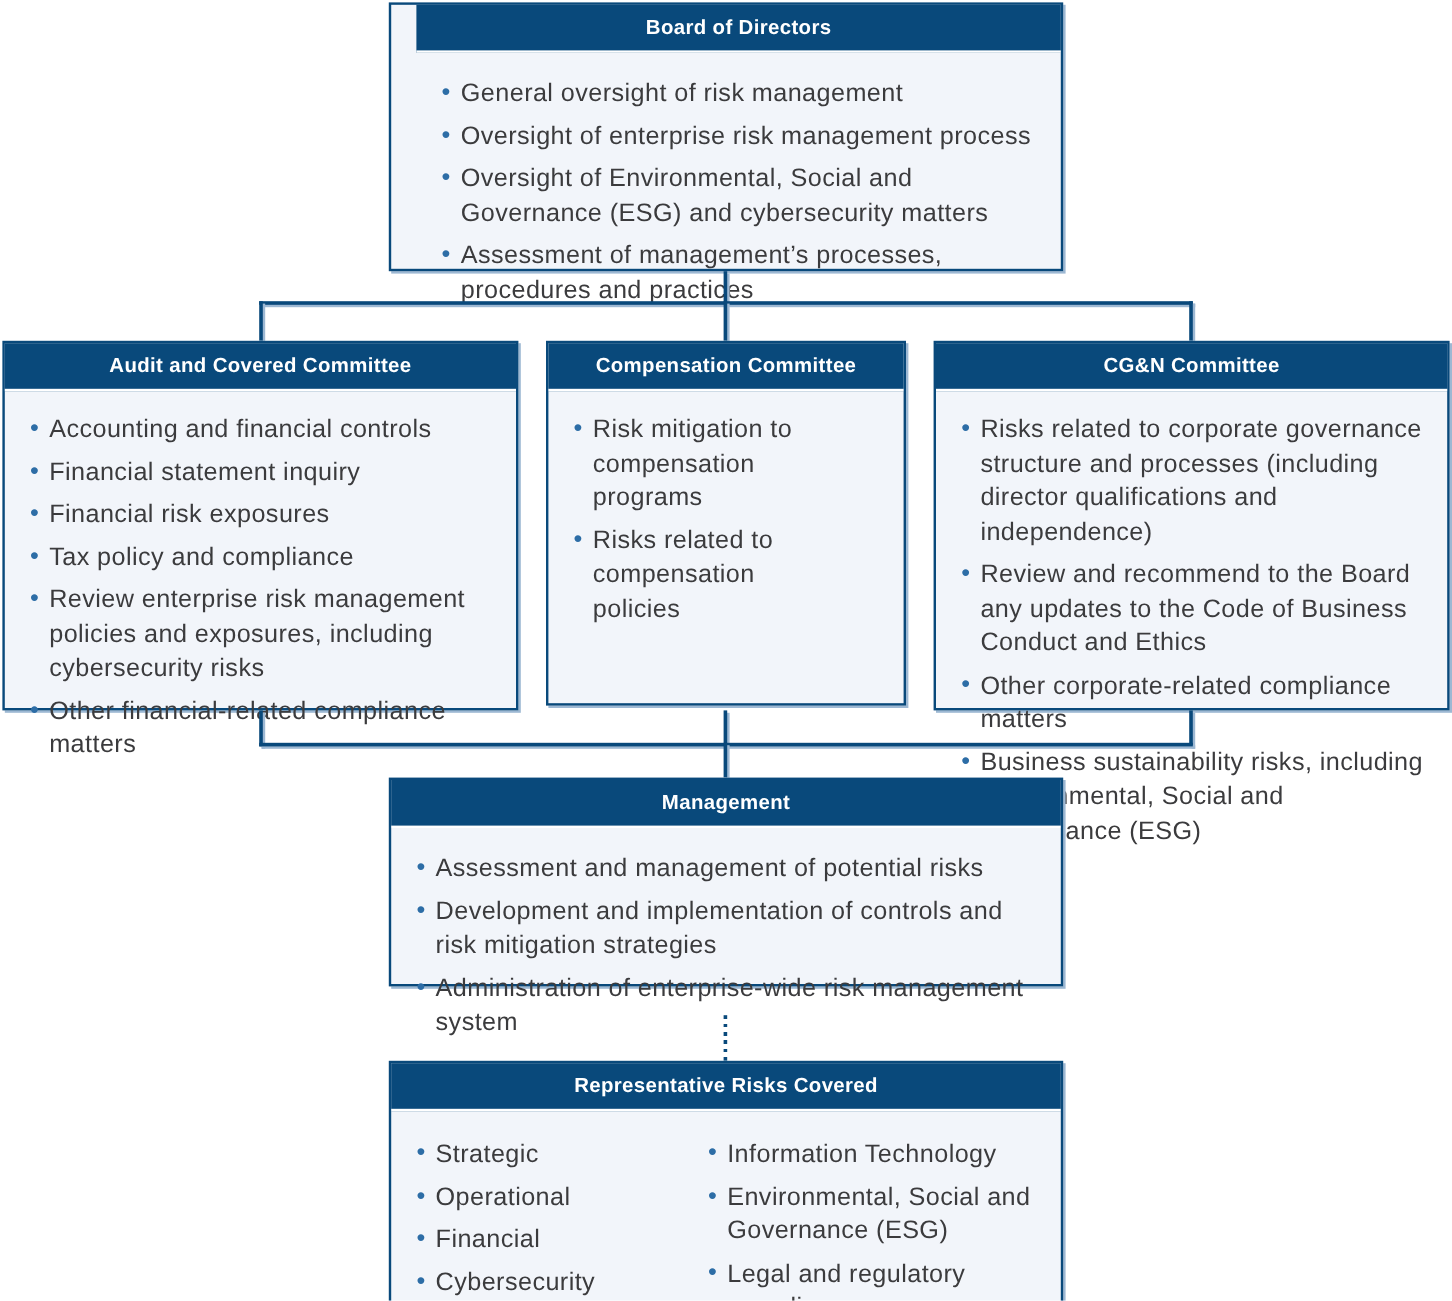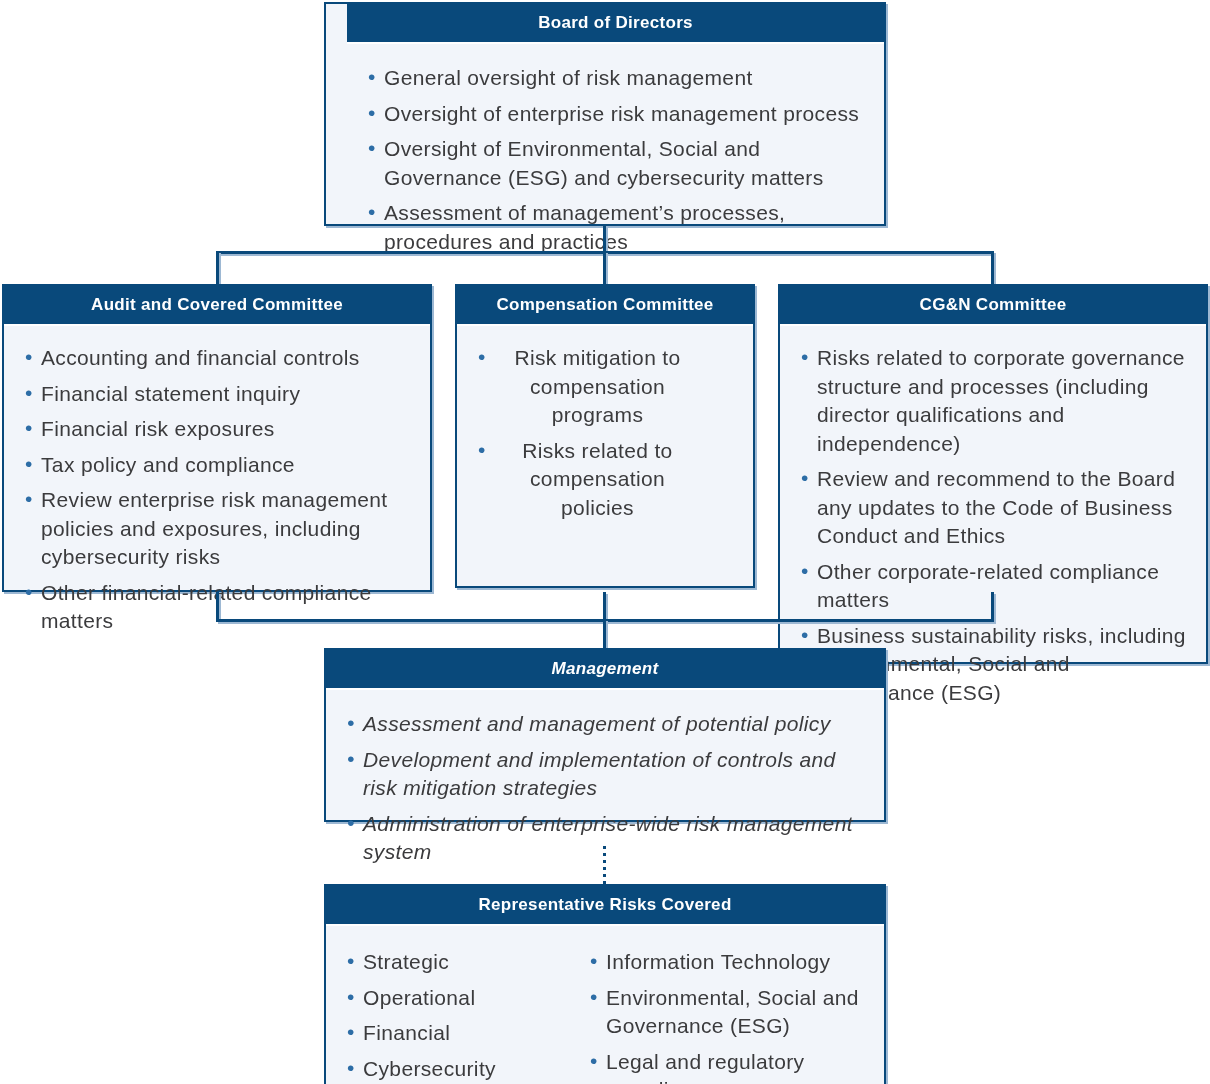--- a/index.html
+++ b/index.html
@@ -61,25 +61,25 @@
     content: "\2022";
     position: absolute;
     left: 1px;
     top: -1px;
     color: var(--bullet);
   }
   
   .board   { left: 324px; top: 2px;   width: 562px; height: 224px; padding-left: 21px; }
   .audit   { left: 2px;   top: 284px; width: 430px; height: 308px; }
   .comp    { left: 455px; top: 284px; width: 300px; height: 304px; }
-  .cgn     { left: 778px; top: 284px; width: 430px; height: 380px; }
-  .mgmt    { left: 324px; top: 648px; width: 562px; height: 174px; font-style: italic; }
+  .cgn     { left: 778px; top: 284px; width: 430px; height: 308px; }
+  .mgmt    { left: 324px; top: 648px; width: 562px; height: 174px; }
   .risks   { left: 324px; top: 884px; width: 562px; height: 242px; }
   .board ul.bullets, .mgmt ul.bullets { padding-top: 20px; }
-  .comp ul.bullets { padding-right: 52px; text-align: center; }
+  .comp ul.bullets { padding-right: 52px; }
   
   .two-col { display: flex; }
   .two-col ul.bullets:first-child { flex: 0 0 263px; padding: 22px 0 0 20px; }
   .two-col ul.bullets:last-child  { flex: 1;         padding: 22px 16px 0 0; }
   
   .line {
     position: absolute;
     background: var(--connector);
     box-shadow: 2px 2px 0 var(--shadow);
   }
@@ -152,21 +152,21 @@
 
   <div class="line c-bot-left"></div>
   <div class="line c-bot-mid"></div>
   <div class="line c-bot-right"></div>
   <div class="line c-bot-h"></div>
   <div class="line c-bot-stem"></div>
 
   <div class="box mgmt">
     <div class="box-header">Management</div>
     <ul class="bullets">
-        <li>Assessment and management of potential policy</li>
+        <li>Assessment and management of potential risks</li>
         <li>Development and implementation of controls and risk mitigation strategies</li>
         <li>Administration of enterprise-wide risk management system</li>
       </ul>
   </div>
 
   <div class="c-dotted"></div>
 
   <div class="box risks">
     <div class="box-header">Representative Risks Covered</div>
     <div class="two-col">

